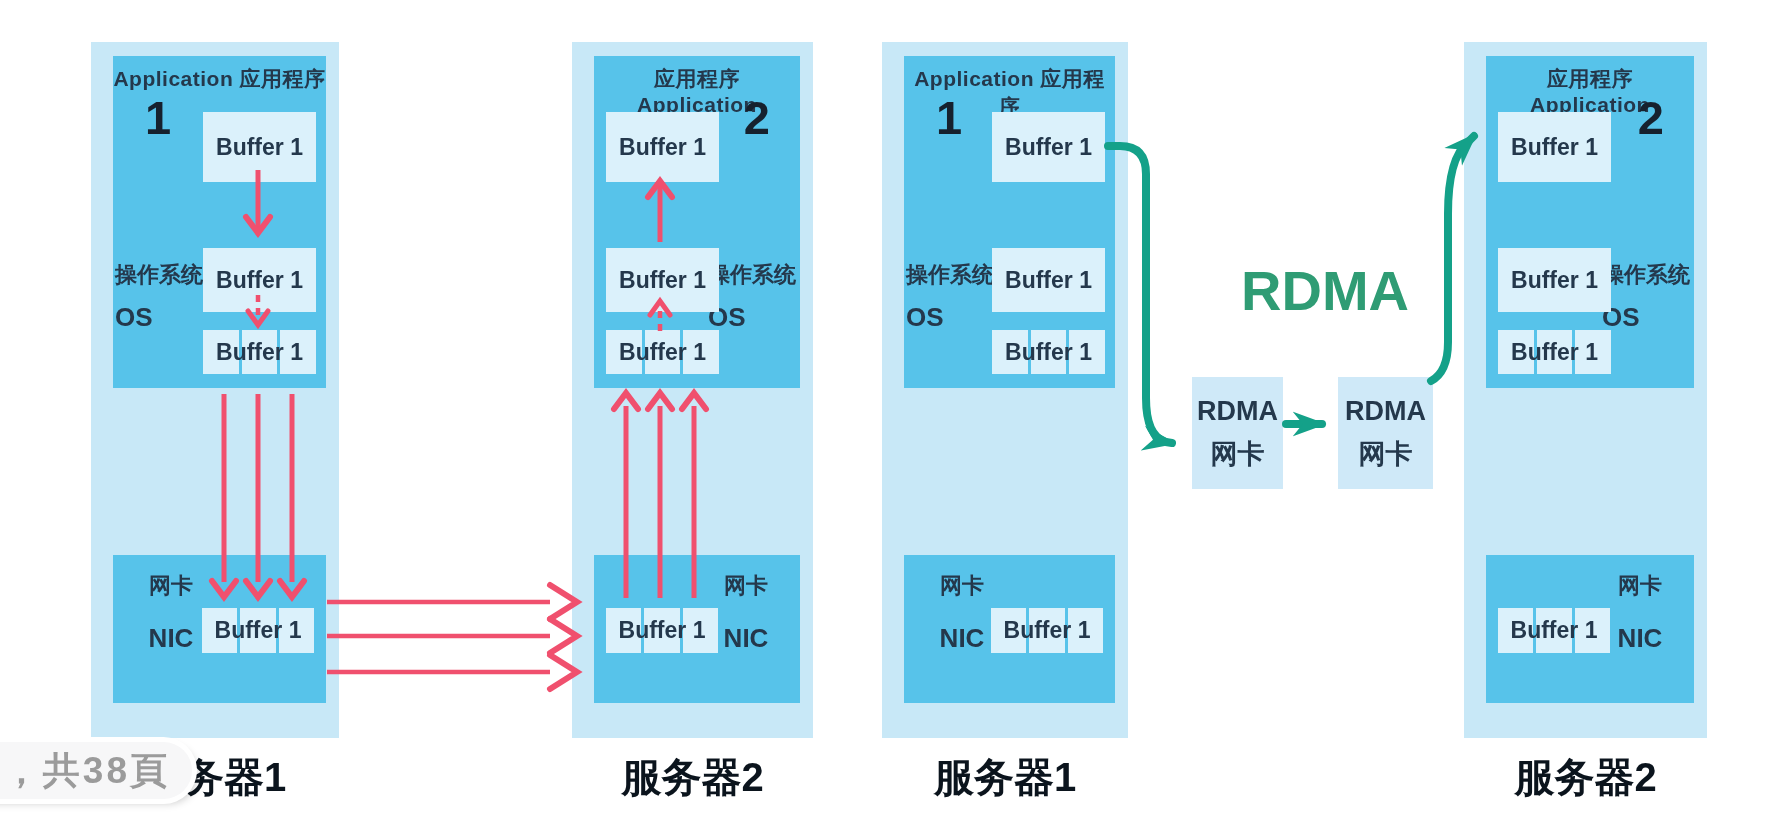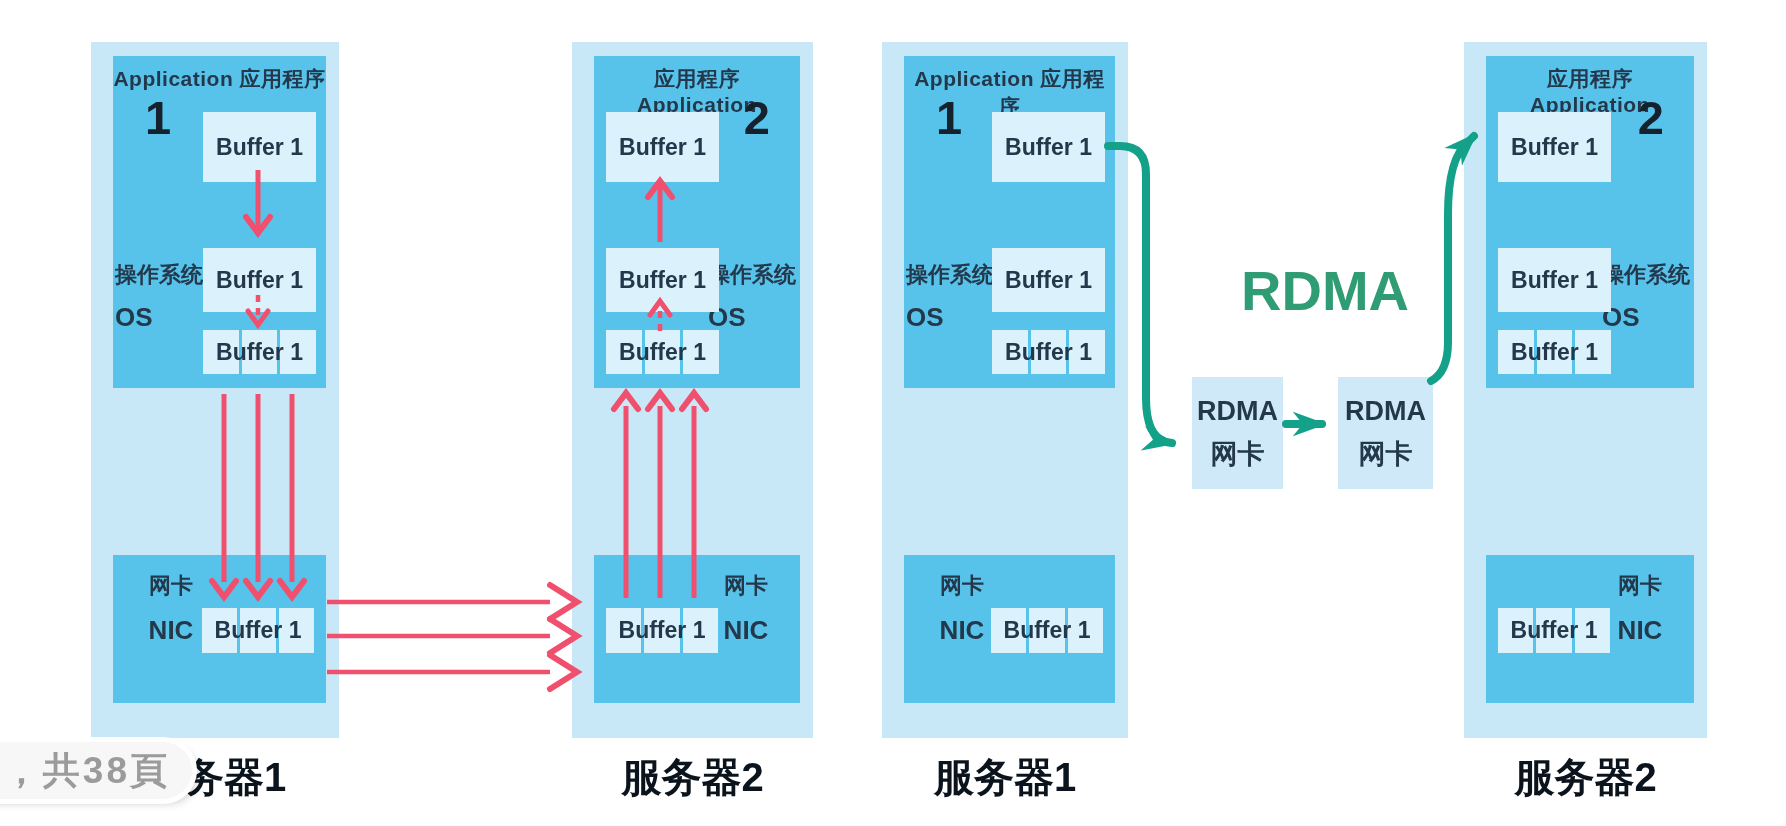--- a/index.html
+++ b/index.html
@@ -57,21 +57,21 @@
   .buf3{position:absolute;display:grid;grid-template-columns:1fr 1fr 1fr;gap:3px;background:transparent;}
   .buf3 i{background:var(--buffer);}
   .buf3 span{position:absolute;left:0;top:0;right:0;bottom:0;display:flex;align-items:center;justify-content:center;
     font-size:23px;font-weight:700;color:var(--dark-text);}
   .os .b2{top:90px;width:113px;height:44px;}
   .col.normal .os .b2{right:10px;}
   .col.mirror .os .b2{left:12px;}
 
   .nic-label{position:absolute;top:16px;width:88px;text-align:center;font-weight:700;color:var(--dark-text);}
   .nic-label .l1{font-size:22px;}
-  .nic-label .l2{font-size:26px;margin-top:14px;}
+  .nic-label .l2{font-size:26px;margin-top:22px;}
   .col.normal .nic-label{left:14px;}
   .col.mirror .nic-label{right:10px;}
   .nic .buf3{top:53px;width:112px;height:45px;}
   .col.normal .nic .buf3{right:12px;}
   .col.mirror .nic .buf3{left:12px;}
 
   .footer{position:absolute;top:750px;text-align:center;font-size:40px;font-weight:700;color:var(--footer-text);}
   .f1{left:91px;width:248px;}
   .f2{left:572px;width:241px;}
   .f3{left:882px;width:246px;}

